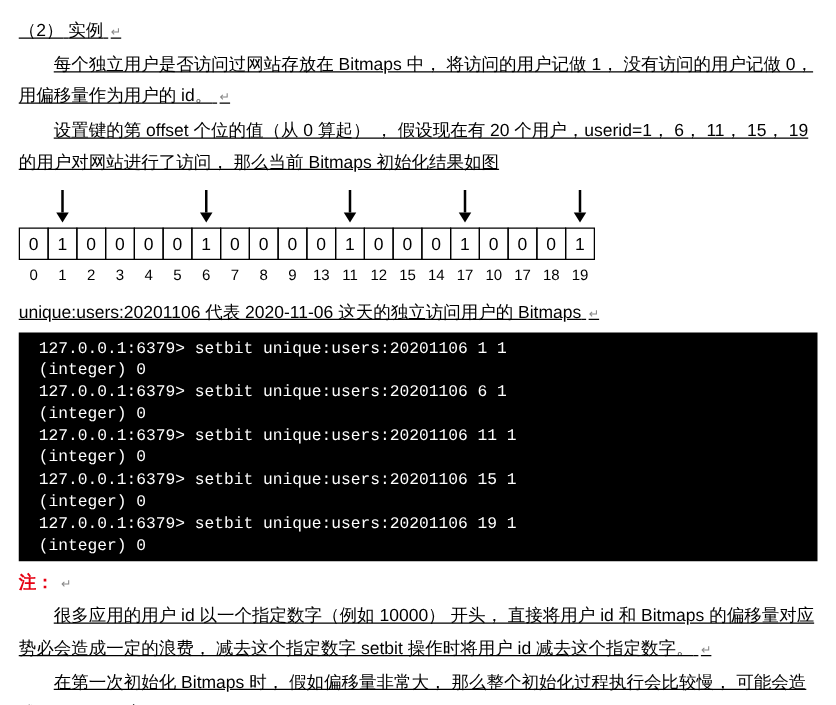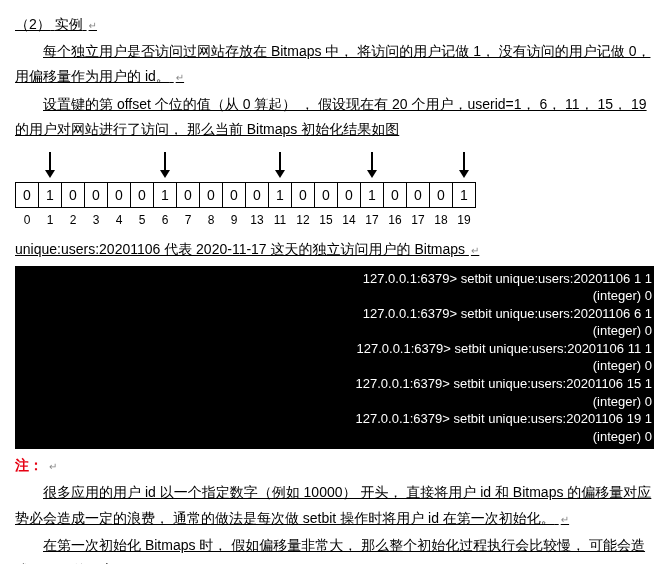--- a/index.html
+++ b/index.html
@@ -70,27 +70,26 @@
 }
 .idx-cell {
   width:24px;
   text-align:center;
   font-size:12px;
   margin-right:-1px;
 }
 .terminal {
   background: #000;
   color: #fff;
-  font-family: Liberation Sans, sans-serif;
+  font-family: Liberation Mono, monospace;
   font-size: 13px;
-  padding: 4px 2px;
+  padding: 4px 16px;
   line-height: 1.35;
   margin: 4px 0;
   white-space: pre;
-  text-align: right;
 }
 .terminal-line { }
 .note-label {
   color: #e60012;
   font-weight: bold;
 }
 </style>
 </head>
 <body>
 
@@ -189,40 +188,40 @@
       <div class="idx-cell">6</div>
       <div class="idx-cell">7</div>
       <div class="idx-cell">8</div>
       <div class="idx-cell">9</div>
       <div class="idx-cell">13</div>
       <div class="idx-cell">11</div>
       <div class="idx-cell">12</div>
       <div class="idx-cell">15</div>
       <div class="idx-cell">14</div>
       <div class="idx-cell">17</div>
-      <div class="idx-cell">16</div>
+      <div class="idx-cell">10</div>
       <div class="idx-cell">17</div>
       <div class="idx-cell">18</div>
       <div class="idx-cell">19</div>
     </div>
 </div>
 
 <div class="para no-indent">
-  <span>unique:users:20201106 代表 2020-11-17 这天的独立访问用户的 Bitmaps</span>
+  <span>unique:users:20201106 代表 2020-11-06 这天的独立访问用户的 Bitmaps</span>
   <span class="pilcrow">↵</span>
 </div>
 
 <div class="terminal" id="terminal"><div class="terminal-line">127.0.0.1:6379&gt; setbit unique:users:20201106 1 1</div><div class="terminal-line">(integer) 0</div><div class="terminal-line">127.0.0.1:6379&gt; setbit unique:users:20201106 6 1</div><div class="terminal-line">(integer) 0</div><div class="terminal-line">127.0.0.1:6379&gt; setbit unique:users:20201106 11 1</div><div class="terminal-line">(integer) 0</div><div class="terminal-line">127.0.0.1:6379&gt; setbit unique:users:20201106 15 1</div><div class="terminal-line">(integer) 0</div><div class="terminal-line">127.0.0.1:6379&gt; setbit unique:users:20201106 19 1</div><div class="terminal-line">(integer) 0</div></div>
 
 <div class="no-indent">
   <span class="note-label">注：</span>
   <span class="pilcrow">↵</span>
 </div>
 
 <div class="para">
-  <span>很多应用的用户 id 以一个指定数字（例如 10000） 开头， 直接将用户 id 和 Bitmaps 的偏移量对应势必会造成一定的浪费， 通常的做法是每次做 setbit 操作时将用户 id 在第一次初始化。</span>
+  <span>很多应用的用户 id 以一个指定数字（例如 10000） 开头， 直接将用户 id 和 Bitmaps 的偏移量对应势必会造成一定的浪费， 减去这个指定数字 setbit 操作时将用户 id 减去这个指定数字。</span>
   <span class="pilcrow">↵</span>
 </div>
 
 <div class="para">
   <span>在第一次初始化 Bitmaps 时， 假如偏移量非常大， 那么整个初始化过程执行会比较慢， 可能会造成 Redis 的阻塞。</span>
   
 </div>
 
 </body></html>

